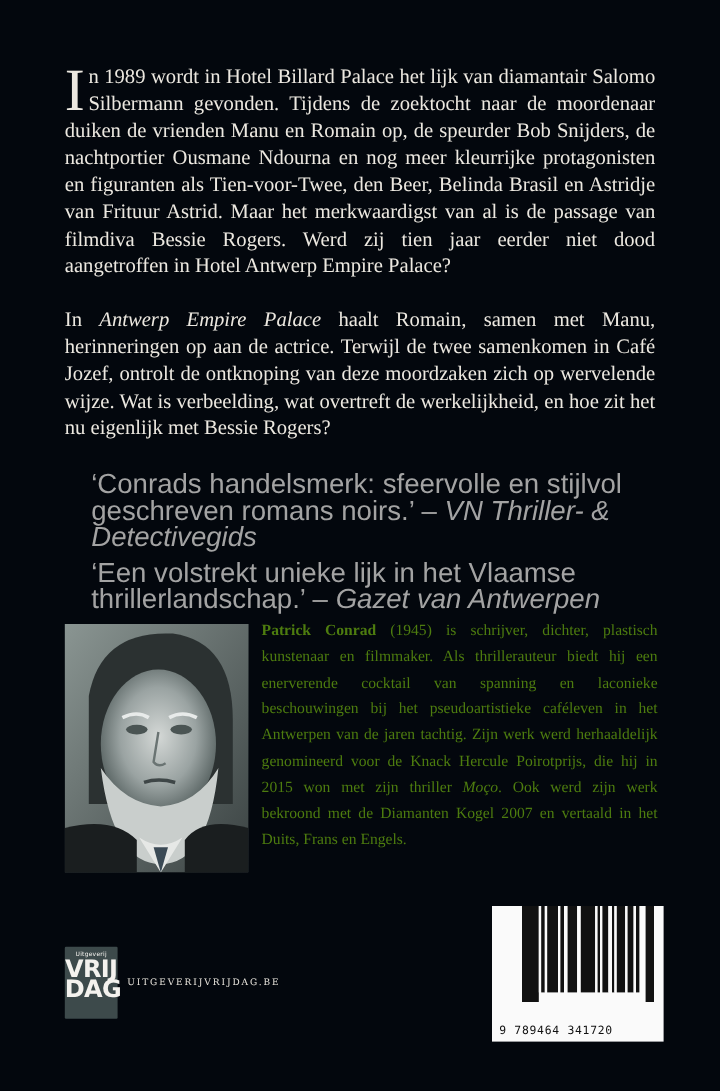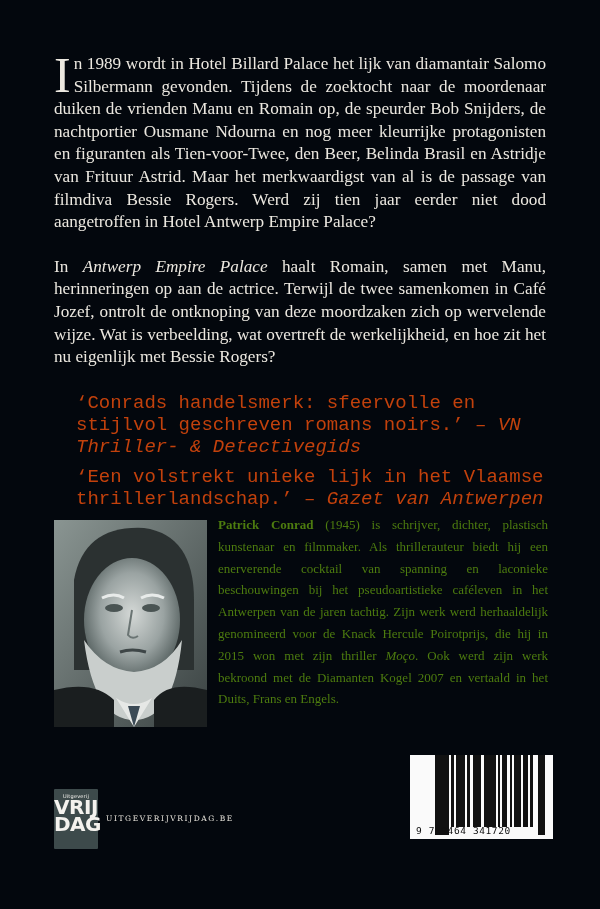--- a/index.html
+++ b/index.html
@@ -45,24 +45,24 @@
       margin-top: 2px;
       margin-right: 3px;
       color: #ece8e0;
       font-family: "Liberation Serif", serif;
     }
     .quotes {
       position: absolute;
       left: 76px;
       top: 392px;
       width: 470px;
-      font-family: Liberation Mono, monospace;
-      font-size: 19px;
+      font-family: Liberation Sans, sans-serif;
+      font-size: 23px;
       line-height: 22px;
-      color: #c2410c;
+      color: #a3a3a3;
     }
     .quote {
       margin: 0 0 8px 0;
     }
     .quote .src {
       font-style: italic;
     }
     .photo {
       position: absolute;
       left: 54px;
@@ -121,21 +121,21 @@
       font-size: 7.5px;
       letter-spacing: 1.6px;
       color: #e8e4dc;
       text-align: right;
     }
     .barcode {
       position: absolute;
       left: 410px;
       top: 755px;
       width: 143px;
-      height: 84px;
+      height: 113px;
       background: #fafafa;
     }
     .barcode .bars {
       position: absolute;
       left: 8px;
       top: 0;
       width: 127px;
       height: 80px;
     }
     .barcode .digits {

